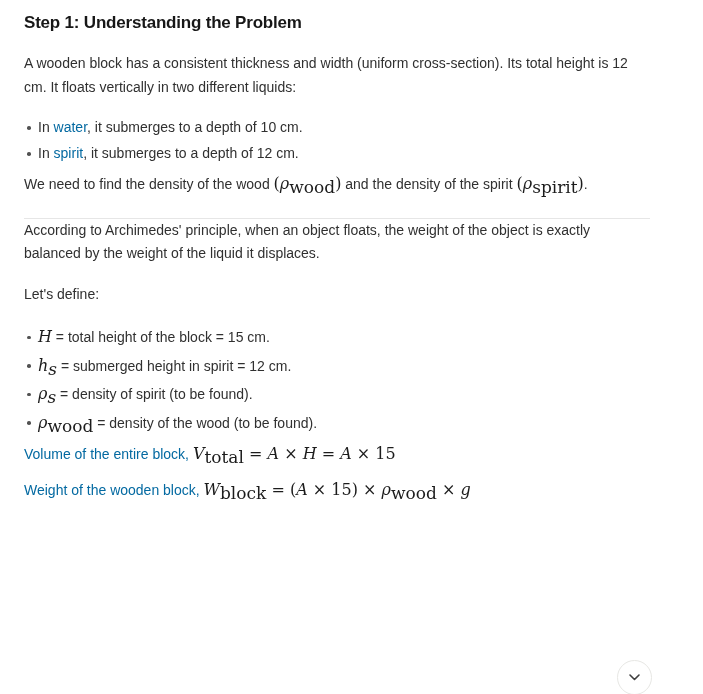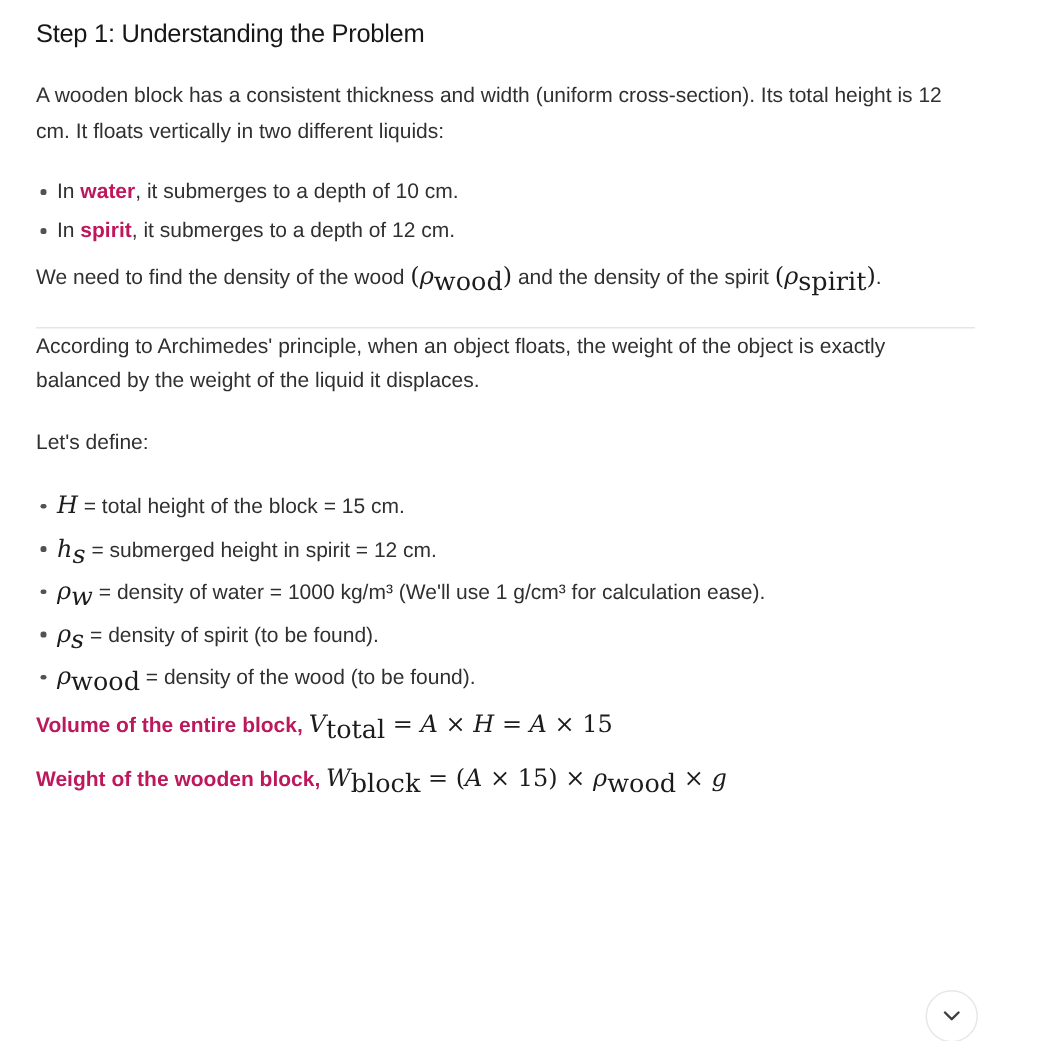--- a/index.html
+++ b/index.html
@@ -11,42 +11,42 @@
   html,body{margin:0;padding:0;}
   body{
     width:703px;height:694px;overflow:hidden;position:relative;
     background:var(--page-bg);
     font-family:"Liberation Sans",sans-serif;
     color:var(--body-text);
     font-size:14px;
   }
   .doc{padding:11px 53px 0 24px;}
   h2{
-    font-size:17px;line-height:24px;font-weight:400;
+    font-size:17px;line-height:24px;font-weight:700;
     color:var(--heading-text);margin:0 0 17px;letter-spacing:-0.2px;
   }
   h2.step2{margin-top:28px;}
   p{margin:0 0 17px;line-height:23.5px;}
   p.goal{line-height:28px;margin-bottom:0;}
   hr{border:none;border-top:1px solid var(--divider);margin:20px 0 0;}
   ul{list-style:none;margin:0 0 4px;padding:0;}
   ul.defs{margin-bottom:0;}
   li{position:relative;padding-left:14px;line-height:23.5px;margin:2.5px 0;}
   ul.defs li{line-height:28.5px;margin:0;}
   li::before{
     content:"";position:absolute;left:3px;top:10px;
     width:3.5px;height:3.5px;border-radius:50%;background:var(--bullet);
   }
   ul.defs li::before{top:12.5px;}
   blockquote{
     margin:6px 0 14px;border-left:2px solid var(--quote-border);
     padding:2px 0 2px 12px;
   }
   blockquote p{margin:0;}
-  .bold{font-weight:700;color:#be185d;}
+  .bold{font-weight:400;color:#0369a1;}
   p.formula{line-height:30px;margin:2px 0 6px;}
   p.formula:last-child{margin-bottom:0;}
   .math{
     font-family:"DejaVu Serif",serif;font-size:16px;color:#1c1c1c;
     white-space:nowrap;
   }
   .mx-var{font-style:italic;}
   .mx-rm,.mx-op{font-style:normal;}
   sub.mx-sub,sub.mx-subit{font-size:17px;line-height:0;}
   sub.mx-subit{font-style:italic;}
@@ -79,21 +79,20 @@
 
 
   <p><span class="plain">According to Archimedes' principle, when an object floats, the weight of the object is exactly balanced by the weight of the liquid it displaces.</span></p>
 
 
   <p>Let's define:</p>
 
   <ul class="defs">
     <li><span class="math"><span class="mx-var">H</span></span><span class="plain"> = total height of the block = 15 cm.</span></li>
     <li><span class="math"><span class="mx-var">h</span><sub class="mx-subit">s</sub></span><span class="plain"> = submerged height in spirit = 12 cm.</span></li>
-    <li><span class="math"><span class="mx-var">ρ</span><sub class="mx-subit">w</sub></span><span class="plain"> = density of water = 1000 kg/m³ (We'll use 1 g/cm³ for calculation ease).</span></li>
     <li><span class="math"><span class="mx-var">ρ</span><sub class="mx-subit">s</sub></span><span class="plain"> = density of spirit (to be found).</span></li>
     <li><span class="math"><span class="mx-var">ρ</span><sub class="mx-sub">wood</sub></span><span class="plain"> = density of the wood (to be found).</span></li>
   </ul>
 
   <p class="formula"><span class="bold">Volume of the entire block, </span><span class="math"><span class="mx-var">V</span><sub class="mx-sub">total</sub><span class="mx-op"> = </span><span class="mx-var">A</span><span class="mx-op"> × </span><span class="mx-var">H</span><span class="mx-op"> = </span><span class="mx-var">A</span><span class="mx-op"> × </span><span class="mx-rm">15</span></span></p>
 
   <p class="formula"><span class="bold">Weight of the wooden block, </span><span class="math"><span class="mx-var">W</span><sub class="mx-sub">block</sub><span class="mx-op"> = (</span><span class="mx-var">A</span><span class="mx-op"> × </span><span class="mx-rm">15</span><span class="mx-op">) × </span><span class="mx-var">ρ</span><sub class="mx-sub">wood</sub><span class="mx-op"> × </span><span class="mx-var">g</span></span></p>
 
 </div>
 

